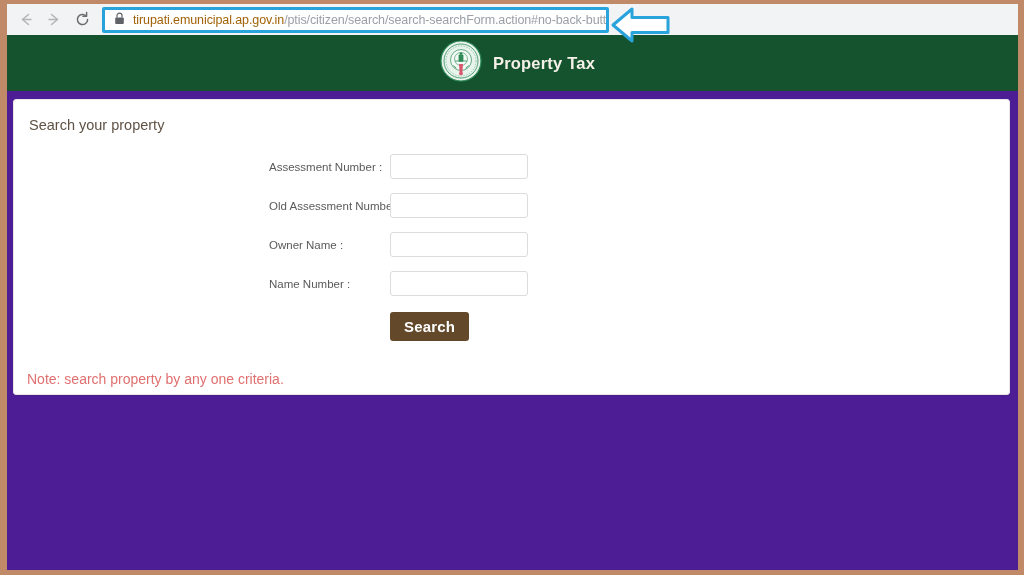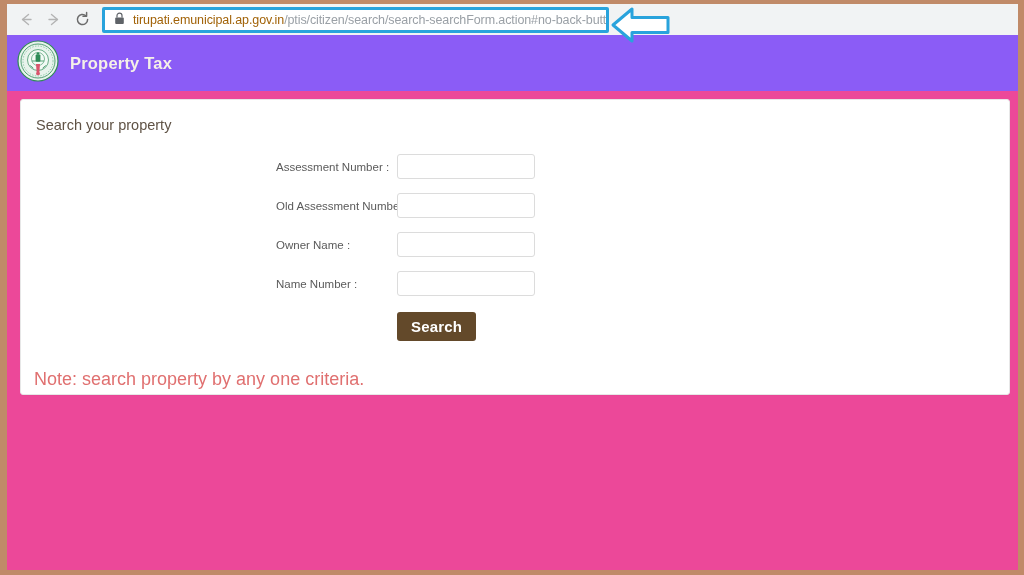--- a/index.html
+++ b/index.html
@@ -93,38 +93,39 @@
     left: 603px;
     top: 1px;
     width: 62px;
     height: 40px;
     pointer-events: none;
   }
 
   
   #site-header {
     height: 56px;
-    background: #8b5cf6;
+    background: #14532d;
     display: flex;
     align-items: center;
     padding-left: 10px;
+    justify-content: center;
   }
   #emblem { flex: none; display: block; }
   #site-title {
     color: #f5f0e8;
     font-size: 16.5px;
     font-weight: bold;
     margin-left: 11px;
     letter-spacing: 0.2px;
   }
 
   
   #page-body {
-    background: #ec4899;
-    padding: 8px 8px 0 13px;
+    background: #4c1d95;
+    padding: 8px 8px 0 6px;
     height: calc(100% - 31px - 56px);
   }
 
   #search-card {
     border: 1px solid #e7e7e7;
     border-radius: 3px;
     background: #ffffff;
     height: 296px;
     padding: 17px 0 0 0;
     box-shadow: 0 1px 1px rgba(0,0,0,0.02);
@@ -180,21 +181,21 @@
     font-weight: bold;
     padding: 6px 14px;
     cursor: pointer;
     letter-spacing: 0.2px;
   }
 
   #note-block {
     padding-left: 13px;
     padding-top: 26px;
     color: #e07070;
-    font-size: 18px;
+    font-size: 14px;
     line-height: 21px;
   }
   #note-line2 { padding-left: 34px; }
 </style>
 </head>
 <body>
 
 <div id="screenshot">
   <div id="frame-inner">
 

